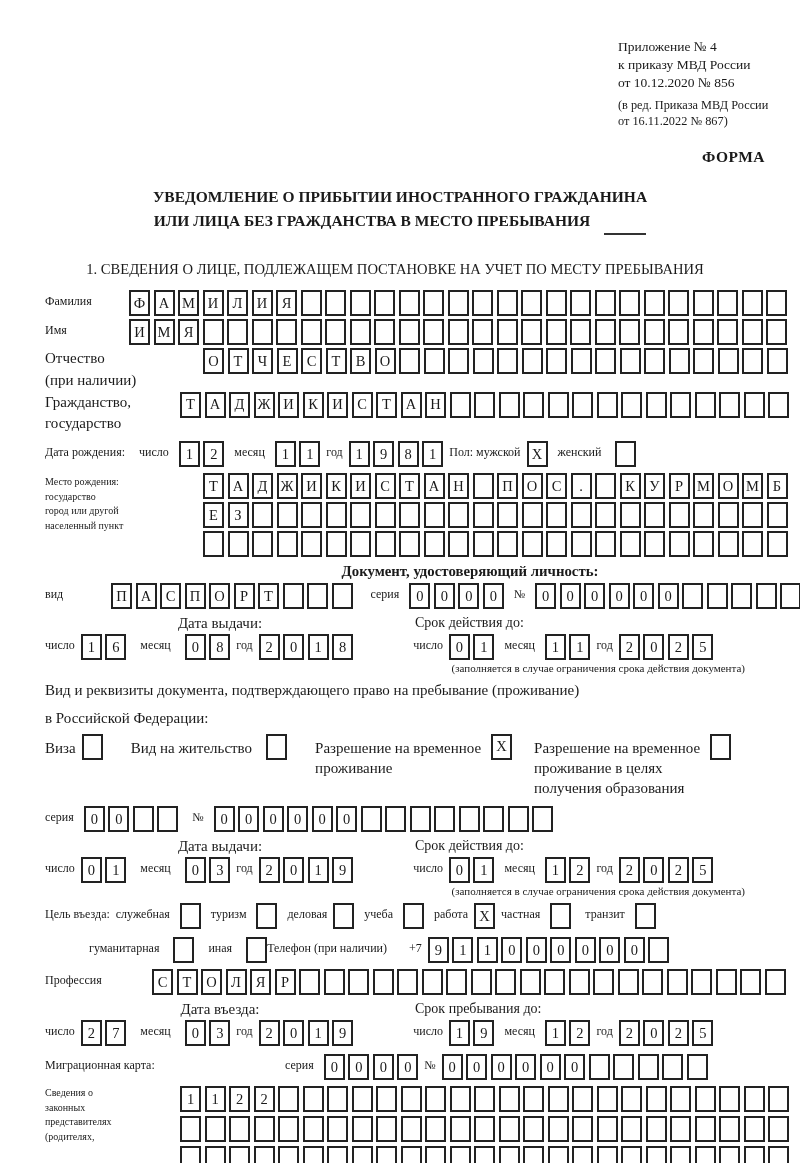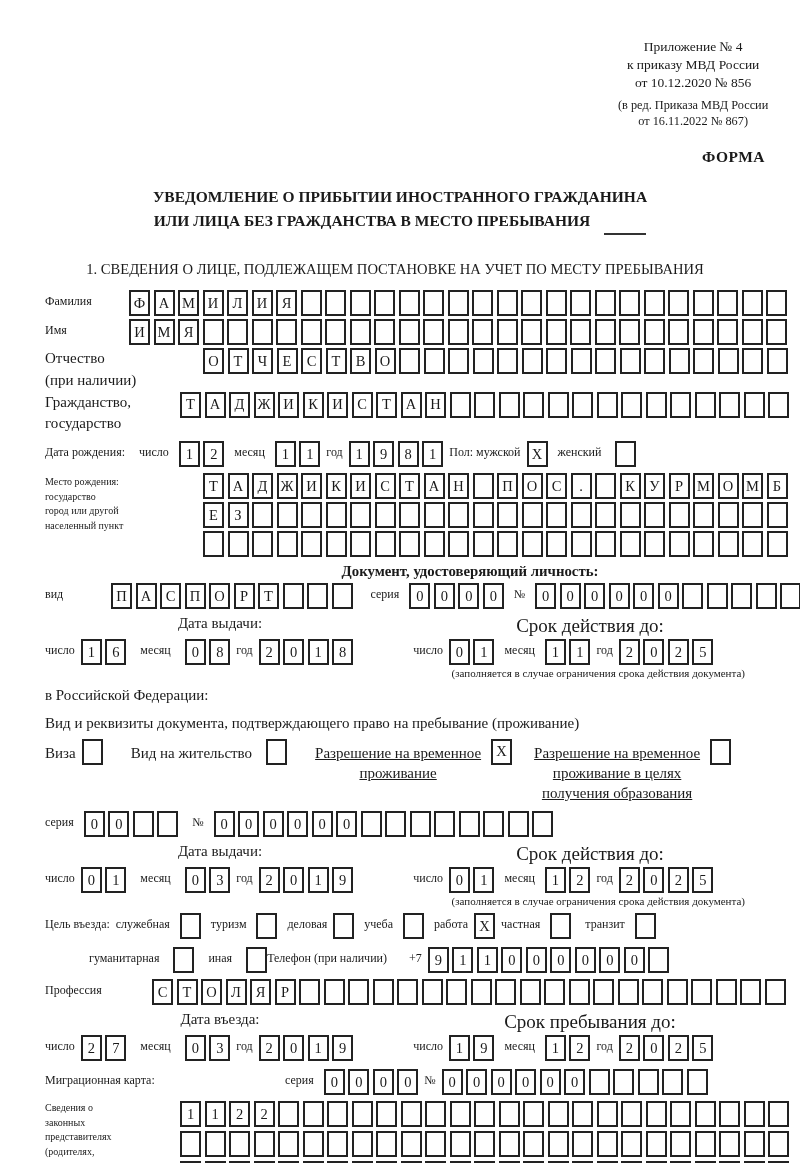--- a/index.html
+++ b/index.html
@@ -1,47 +1,47 @@
 <!DOCTYPE html>
 <html><head>
 <meta charset="utf-8">
 <style>
   html,body{margin:0;padding:0;background:#888;}
   .page{
     width:800px;height:1163px;background:#ffffff;margin:0 auto;
     font-family:"Liberation Serif","DejaVu Serif",serif;color:#1a1a1a;
     position:relative;box-sizing:border-box;padding:30px 10px 0 45px;overflow:hidden;
   }
-  .topright{position:absolute;left:618px;top:38px;font-size:13.5px;line-height:1.35;text-align:center;}
+  .topright{position:absolute;left:618px;top:38px;font-size:13.5px;line-height:1.35;}
   .topright .sub{font-size:12.3px;margin-top:4px;line-height:1.35;}
   .forma{position:absolute;left:0;top:148px;width:765px;text-align:right;font-weight:bold;font-size:15.5px;letter-spacing:.5px;}
   .title{margin:155px 35px 0 0;text-align:center;font-weight:bold;font-size:15.5px;line-height:1.55;}
   .blank-line{display:inline-block;width:42px;border-bottom:2px solid #333;margin-left:14px;}
   .sec-heading{margin:26px 35px 0 -10px;text-align:center;font-weight:normal;font-size:14.6px;}
   .row{display:flex;align-items:flex-start;margin-top:3px;}
   .cells{display:flex;gap:3.5px;flex-wrap:nowrap;}
   .cell{
     width:21px;height:26px;box-sizing:border-box;border:2px solid #222;
     display:flex;align-items:center;justify-content:center;
     font-size:14.5px;font-family:"Liberation Serif",serif;flex:0 0 auto;background:#fff;
   }
   .lbl{font-size:12px;padding-top:4px;line-height:1.3;flex:0 0 auto;}
   .lbl2{font-size:15px;line-height:1.45;}
   .small-note{font-size:11px;}
   .center-bold{font-weight:bold;font-size:14.8px;text-align:center;margin:6px 45px 2px 150px;}
   .dg-heads{display:flex;margin-top:6px;}
   .dg-heads .h1{width:350px;text-align:center;font-size:15px;}
-  .dg-heads .h2{width:350px;text-align:center;font-size:19px;margin-left:20px;font-family:Liberation Serif, serif;}
+  .dg-heads .h2{width:350px;text-align:left;font-size:14px;margin-left:20px;font-family:Liberation Serif, serif;}
   .dateline{display:flex;align-items:flex-start;margin-top:2px;}
   .dateline .lbl{padding-top:4px;}
   .g6{margin-left:6px;}.g10{margin-left:10px;}.g14{margin-left:14px;}.g18{margin-left:18px;}
   .note-right{text-align:right;margin:2px 45px 0 0;}
   .opt{display:flex;align-items:flex-start;}
   .opt .txt{font-size:15px;line-height:1.35;padding-top:4px;}
-  .opt .txt.c{text-align:center;text-decoration:underline;}
+  .opt .txt.c{}
   .mt8{margin-top:8px;}.mt12{margin-top:12px;}.mt6{margin-top:6px;}
   .labelcol{font-size:10px;line-height:1.45;flex:0 0 auto;}
 </style>
 </head>
 <body>
 
 <div class="page">
 
   <div class="topright">
     <div>Приложение № 4</div>
@@ -385,22 +385,22 @@
     <div class="lbl g6">год</div>
     <div class="cells g6">
         <div class="cell">2</div>
         <div class="cell">0</div>
         <div class="cell">2</div>
         <div class="cell">5</div>
       </div>
   </div>
   <div class="small-note note-right">(заполняется в случае ограничения срока действия документа)</div>
 
+  <div class="lbl2 mt6">Вид и реквизиты документа, подтверждающего право на пребывание (проживание)</div>
   <div class="lbl2" style="margin-top:6px;">в Российской Федерации:</div>
-  <div class="lbl2 mt6">Вид и реквизиты документа, подтверждающего право на пребывание (проживание)</div>
 
   <div class="row" style="margin-top:4px;">
     <div class="opt">
       <div class="txt">Виза</div>
       <div class="cell g6"></div>
     </div>
     <div class="opt" style="margin-left:28px;">
       <div class="txt">Вид на жительство</div>
       <div class="cell g14"></div>
     </div>

